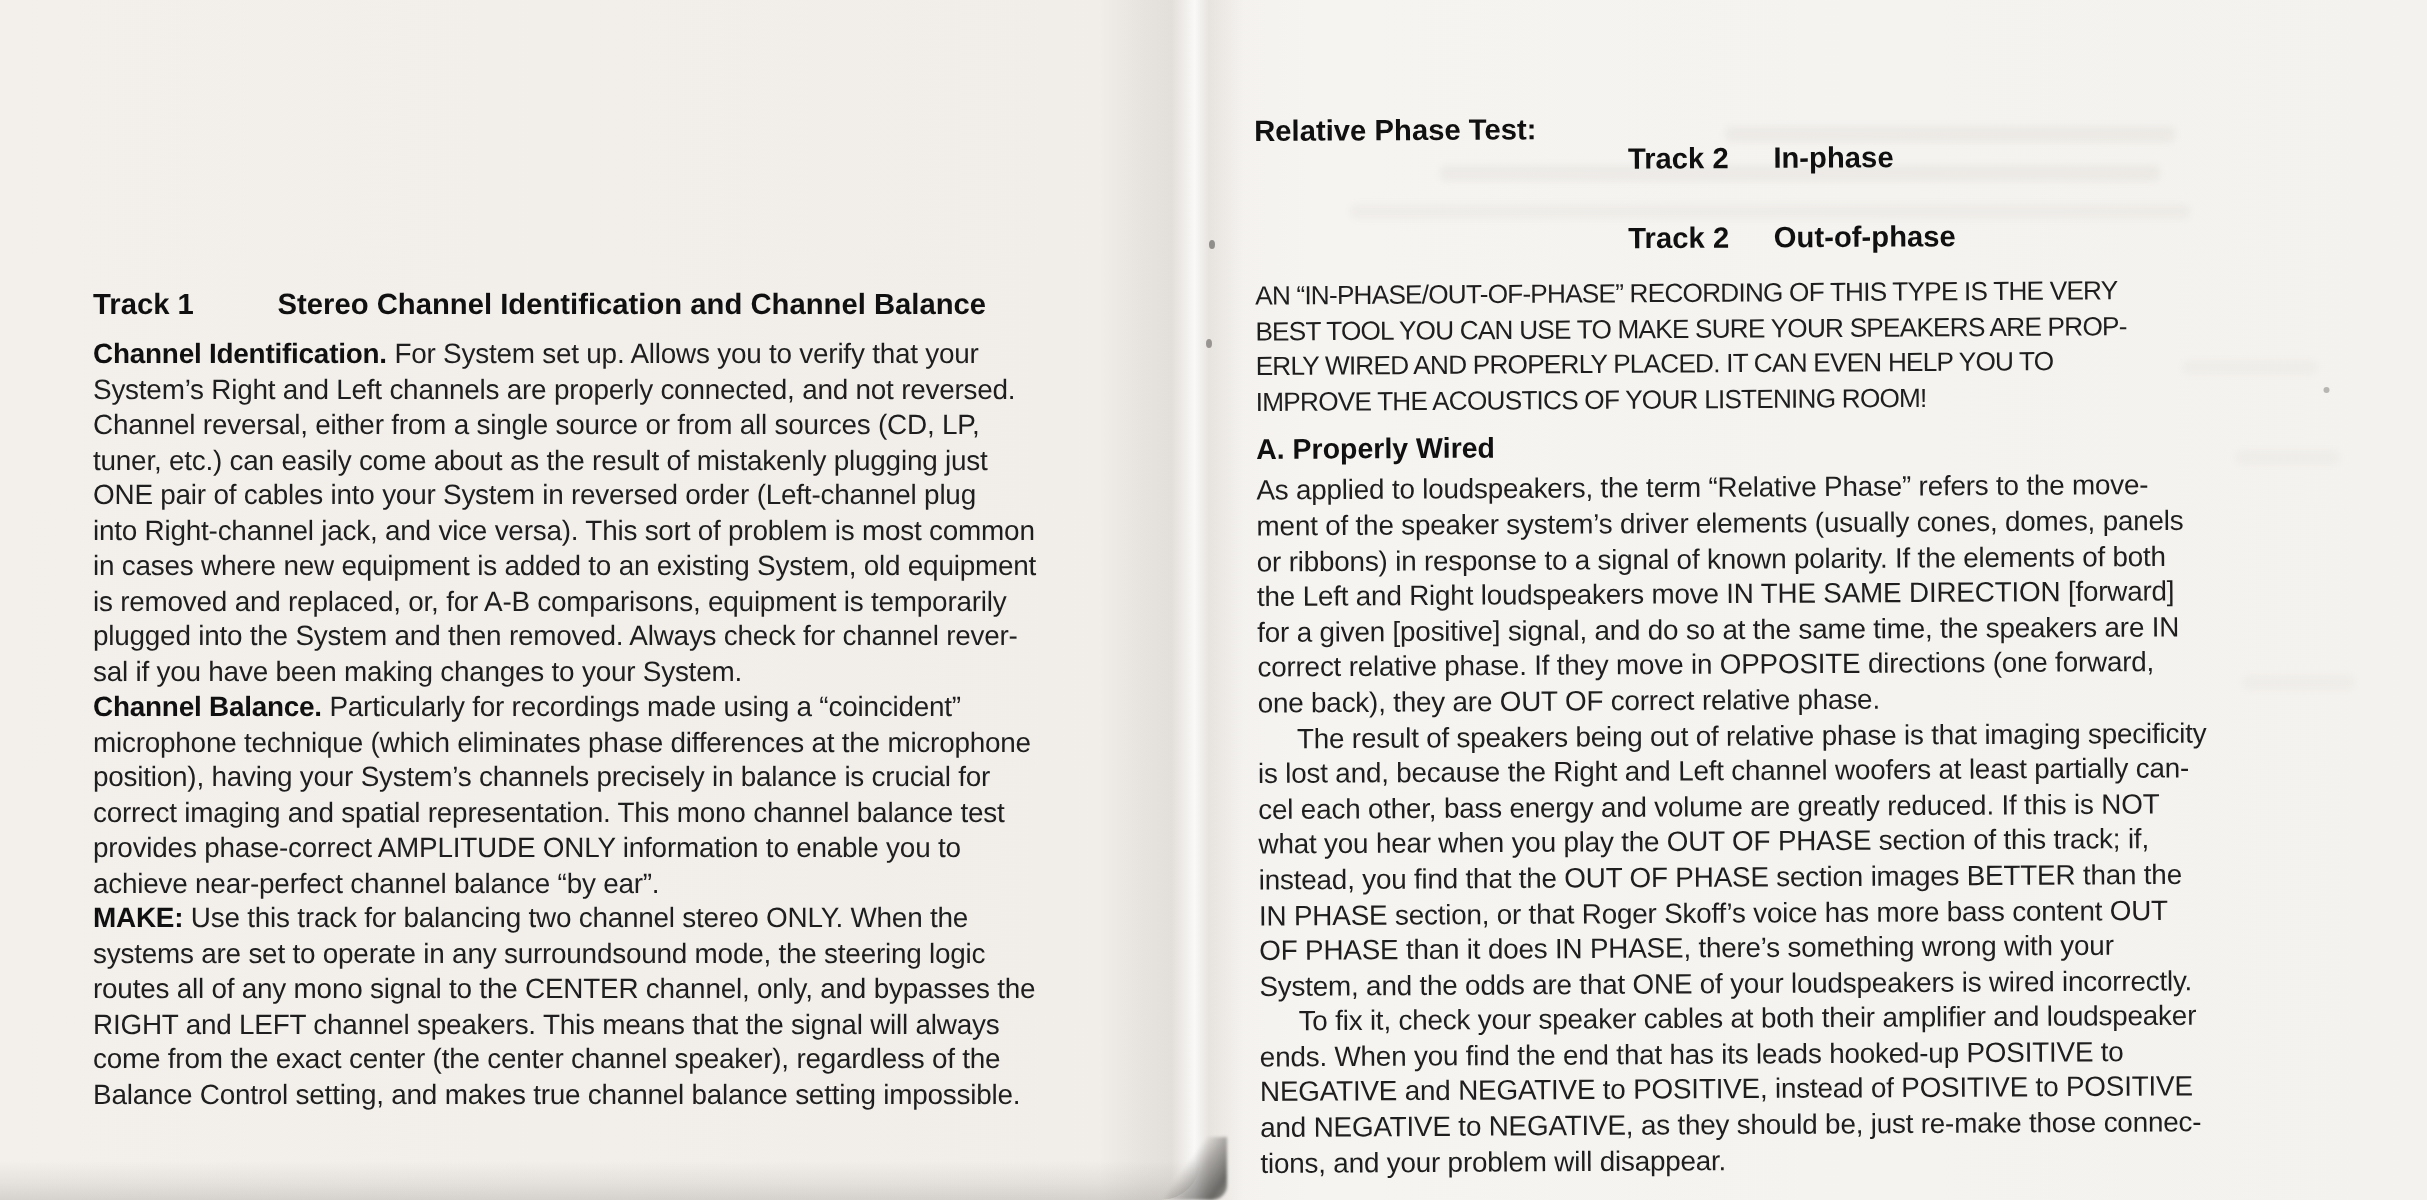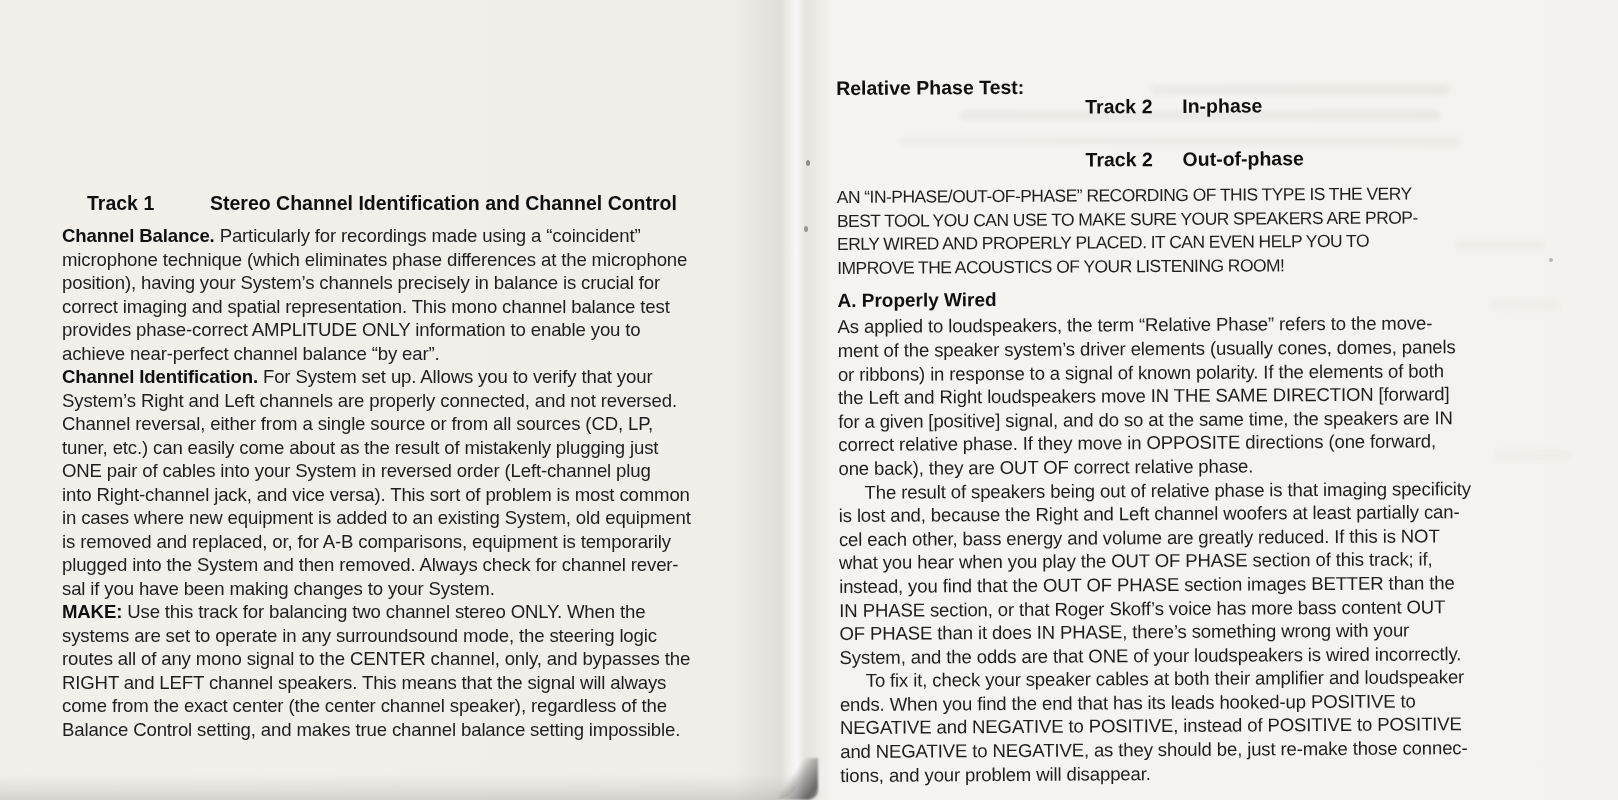--- a/index.html
+++ b/index.html
@@ -44,21 +44,21 @@
     margin: 0;
     font-size: 18.6px;
     line-height: 23.5px;
     letter-spacing: -0.15px;
     color: #1e1e1e;
     white-space: pre-line;
   }
   
   .page-left { position: absolute; left: 62px; top: 191px; width: 712px; }
   .heading-row { font-size: 19.5px; line-height: 24px; margin-bottom: 9px; white-space: nowrap; }
-  .track-label { display: inline-block; width: 123px; margin-left: 25px; }
+  .track-label { display: inline-block; width: 123px; }
   
   .page-right {
     position: absolute; left: 836px; top: 72px; width: 710px;
     transform: rotate(-0.35deg); transform-origin: left top;
   }
   .rp-header { display: flex; align-items: flex-start; margin-bottom: 8px; }
   .rp-label { flex: 0 0 249px; font-size: 19.5px; line-height: 33px; }
   .rp-tracks { font-size: 19.5px; line-height: 33px; }
   .tnum { display: inline-block; width: 97px; margin-top: 20px; }
   .caps-text { font-size: 17.5px; letter-spacing: -0.55px; line-height: 23.6px; margin-bottom: 9px; }
@@ -80,38 +80,38 @@
 
   <div class="gutter"></div>
   <div class="bottom-shadow-left"></div>
   <div class="page-curl"></div>
   <div class="speck" style="left:806px; top:160px; width:4px; height:6px; opacity:0.55;"></div>
   <div class="speck" style="left:804px; top:226px; width:4px; height:6px; opacity:0.5;"></div>
   <div class="speck" style="left:1549px; top:258px; width:4px; height:4px; opacity:0.35;"></div>
 
   <div class="page-left">
     <div class="heading-row">
-      <span class="bold track-label">Track 1</span><span class="bold">Stereo Channel Identification and Channel Control</span>
+      <span class="bold track-label">Track 1</span><span class="bold">Stereo Channel Identification and Channel Balance</span>
     </div>
-    <p class="body-text"><span class="bold">Channel Balance.</span><span> Particularly for recordings made using a “coincident”
-microphone technique (which eliminates phase differences at the microphone
-position), having your System’s channels precisely in balance is crucial for
-correct imaging and spatial representation. This mono channel balance test
-provides phase-correct AMPLITUDE ONLY information to enable you to
-achieve near-perfect channel balance “by ear”.</span></p>
     <p class="body-text"><span class="bold">Channel Identification.</span><span> For System set up.  Allows you to verify that your
 System’s Right and Left channels are properly connected, and not reversed.
 Channel reversal, either from a single source or from all sources (CD, LP,
 tuner, etc.) can easily come about as the result of mistakenly plugging just
 ONE pair of cables into your System in reversed order (Left-channel plug
 into Right-channel jack, and vice versa). This sort of problem is most common
 in cases where new equipment is added to an existing System, old equipment
 is removed and replaced, or, for A-B comparisons, equipment is temporarily
 plugged into the System and then removed.  Always check for channel rever-
 sal if you have been making changes to your System.</span></p>
+    <p class="body-text"><span class="bold">Channel Balance.</span><span> Particularly for recordings made using a “coincident”
+microphone technique (which eliminates phase differences at the microphone
+position), having your System’s channels precisely in balance is crucial for
+correct imaging and spatial representation. This mono channel balance test
+provides phase-correct AMPLITUDE ONLY information to enable you to
+achieve near-perfect channel balance “by ear”.</span></p>
     <p class="body-text"><span class="bold">MAKE:</span><span> Use this track for balancing two channel stereo ONLY.  When the
 systems are set to operate in any surroundsound mode, the steering logic
 routes all of any mono signal to the CENTER channel, only, and bypasses the
 RIGHT and LEFT channel speakers. This means that the signal will always
 come from the exact center (the center channel speaker), regardless of the
 Balance Control setting, and makes true channel balance setting impossible.</span></p>
   </div>
 
   <div class="page-right">
     <div class="rp-header">

